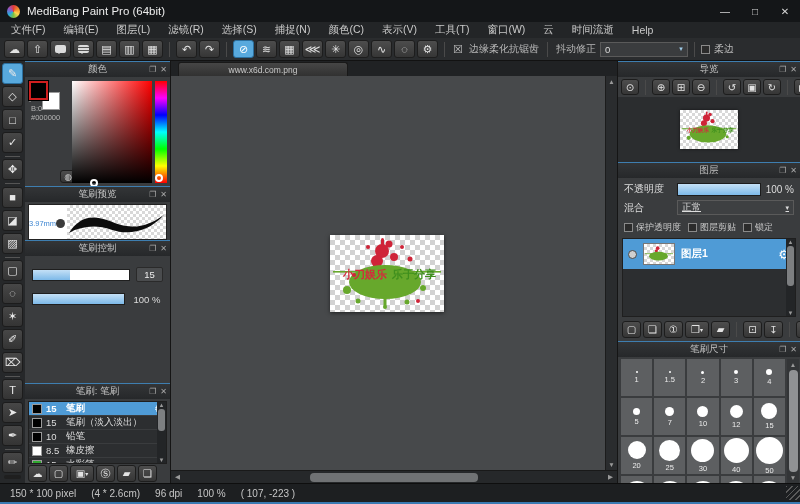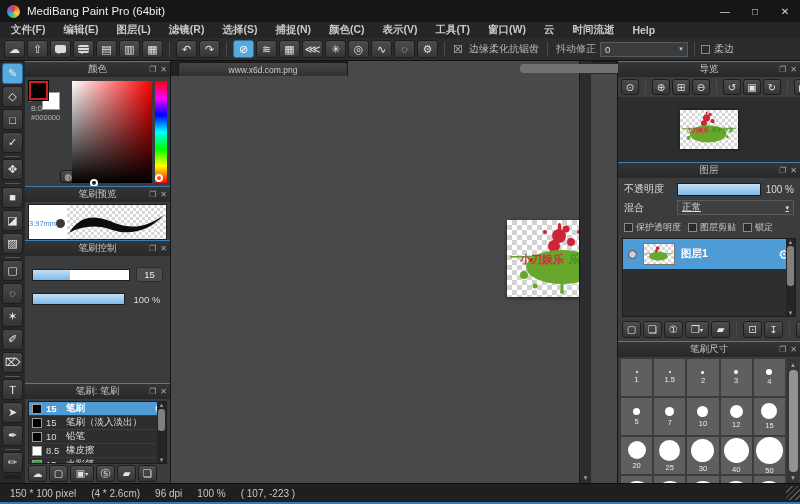--- a/index.html
+++ b/index.html
@@ -8,21 +8,21 @@
     font-family: "Liberation Sans", "DejaVu Sans", sans-serif;
     background:#1c1e20; color:#ccc; position:relative; font-size:11px;
     -webkit-font-smoothing: antialiased;
   }
   .titlebar { height:22px; background:#141618; display:flex; align-items:center; padding-left:7px; color:#ececec; font-size:11.5px; }
   .appicon { width:13px; height:13px; border-radius:50%; margin-right:7px;
     background:conic-gradient(#e23b3b,#ef8b2c,#ffd34d,#7ac143,#29a8e0,#9258c8,#e23b3b); }
   .winbtns { margin-left:auto; display:flex; height:22px; }
   .winbtn { width:30px; display:flex; align-items:center; justify-content:center; color:#d8d8d8; font-size:10px; }
   .menubar { height:16px; background:#232527; display:flex; align-items:center; font-size:10.5px; color:#c9c9c9; padding-left:2px; white-space:nowrap; }
-  .menuitem { padding:0 9px;font-weight:bold; }
+  .menuitem { padding:0 9px; }
   .toolbar { height:23px; background:#2a2c2e; border-bottom:1px solid #121212; display:flex; align-items:center; padding-left:4px; gap:2px; white-space:nowrap; }
   .tbtn { width:21px; height:18px; flex:none; background:linear-gradient(#4d4d4d,#363636); border:1px solid #1d1d1d; border-radius:3px;
     display:flex; align-items:center; justify-content:center; color:#e3e3e3; font-size:11px; line-height:1; }
   .tbtn.active { background:#58a9dd; border-color:#2b6f9e; color:#fff; }
   .tsep { width:1px; height:15px; background:#4a4a4a; margin:0 4px; flex:none; }
   .tlabel { font-size:10px; color:#b8b8b8; margin:4px 2px; }
   .ticon { font-size:11px; color:#c0c0c0; margin:0 2px; }
   .dropdown { width:88px; height:15px; background:#3a3c3e; border:1px solid #5a5a5a; display:flex; align-items:center; padding:0 4px; font-size:9.5px; color:#ddd; }
   .dropdown .caret { margin-left:auto; font-size:7px; color:#9ecbe8; }
   .cb { width:9px; height:9px; border:1px solid #8a8a8a; background:#2b2b2b; display:inline-block; flex:none; }
@@ -88,21 +88,21 @@
   .bsw { width:10px; height:10px; border:1px solid #9a9a9a; flex:none; }
   .bsize { width:16px; flex:none; }
   .bname { flex:1; overflow:hidden; }
   .vscroll-mini { position:absolute; right:0; top:0; bottom:0; width:9px; background:#232527; display:flex; flex-direction:column; align-items:center; font-size:6px; color:#999; }
   .vthumb-mini { width:7px; height:22px; background:#7d7f81; border-radius:3px; margin:1px 0; }
   .bbar { height:22px; display:flex; align-items:center; gap:2px; padding:0 3px; margin-top:auto; }
   .sbtn { width:19px; height:17px; flex:none; background:linear-gradient(#4d4d4d,#363636); border:1px solid #1d1d1d; border-radius:3px;
     display:flex; align-items:center; justify-content:center; color:#e3e3e3; font-size:10px; }
 
   
-  .canvaswrap { flex:1; display:flex; flex-direction:row; background:#47494b; border-left:1px solid #151515; border-right:1px solid #151515; min-width:0;justify-content:flex-end; }
+  .canvaswrap { flex:1; display:flex; flex-direction:column; background:#47494b; border-left:1px solid #151515; border-right:1px solid #151515; min-width:0;justify-content:flex-end; }
   .tabbar { height:15px; flex:none; background:#202224; display:flex; align-items:flex-end; padding-left:7px; }
   .tab { width:170px; height:14px; background:linear-gradient(#464646,#313131); border:1px solid #191919; border-bottom:none; border-radius:3px 3px 0 0;
     font-size:8.5px; color:#c8c8c8; display:flex; align-items:center; justify-content:center; }
   .canvasbody { flex:1; position:relative; overflow:hidden; }
   .artwork { position:absolute; left:159px; top:159px; width:114px; height:77px; box-shadow:0 1px 4px rgba(0,0,0,.55); }
   .cvscroll { position:absolute; right:0; top:0; bottom:0; width:12px; background:#2a2c2e; border-left:1px solid #1c1c1c; display:flex; flex-direction:column; align-items:center; justify-content:space-between; font-size:6.5px; color:#9a9a9a; padding:2px 0; }
   .hscroll { height:13px; flex:none; background:#26282a; border-top:1px solid #191919; display:flex; align-items:center; position:relative; font-size:6.5px; color:#9a9a9a; }
   .harrow { width:13px; text-align:center; flex:none; }
   .hthumb { position:absolute; left:50%; transform:translateX(-50%); width:168px; height:9px; background:#707274; border-radius:4px; }
 

